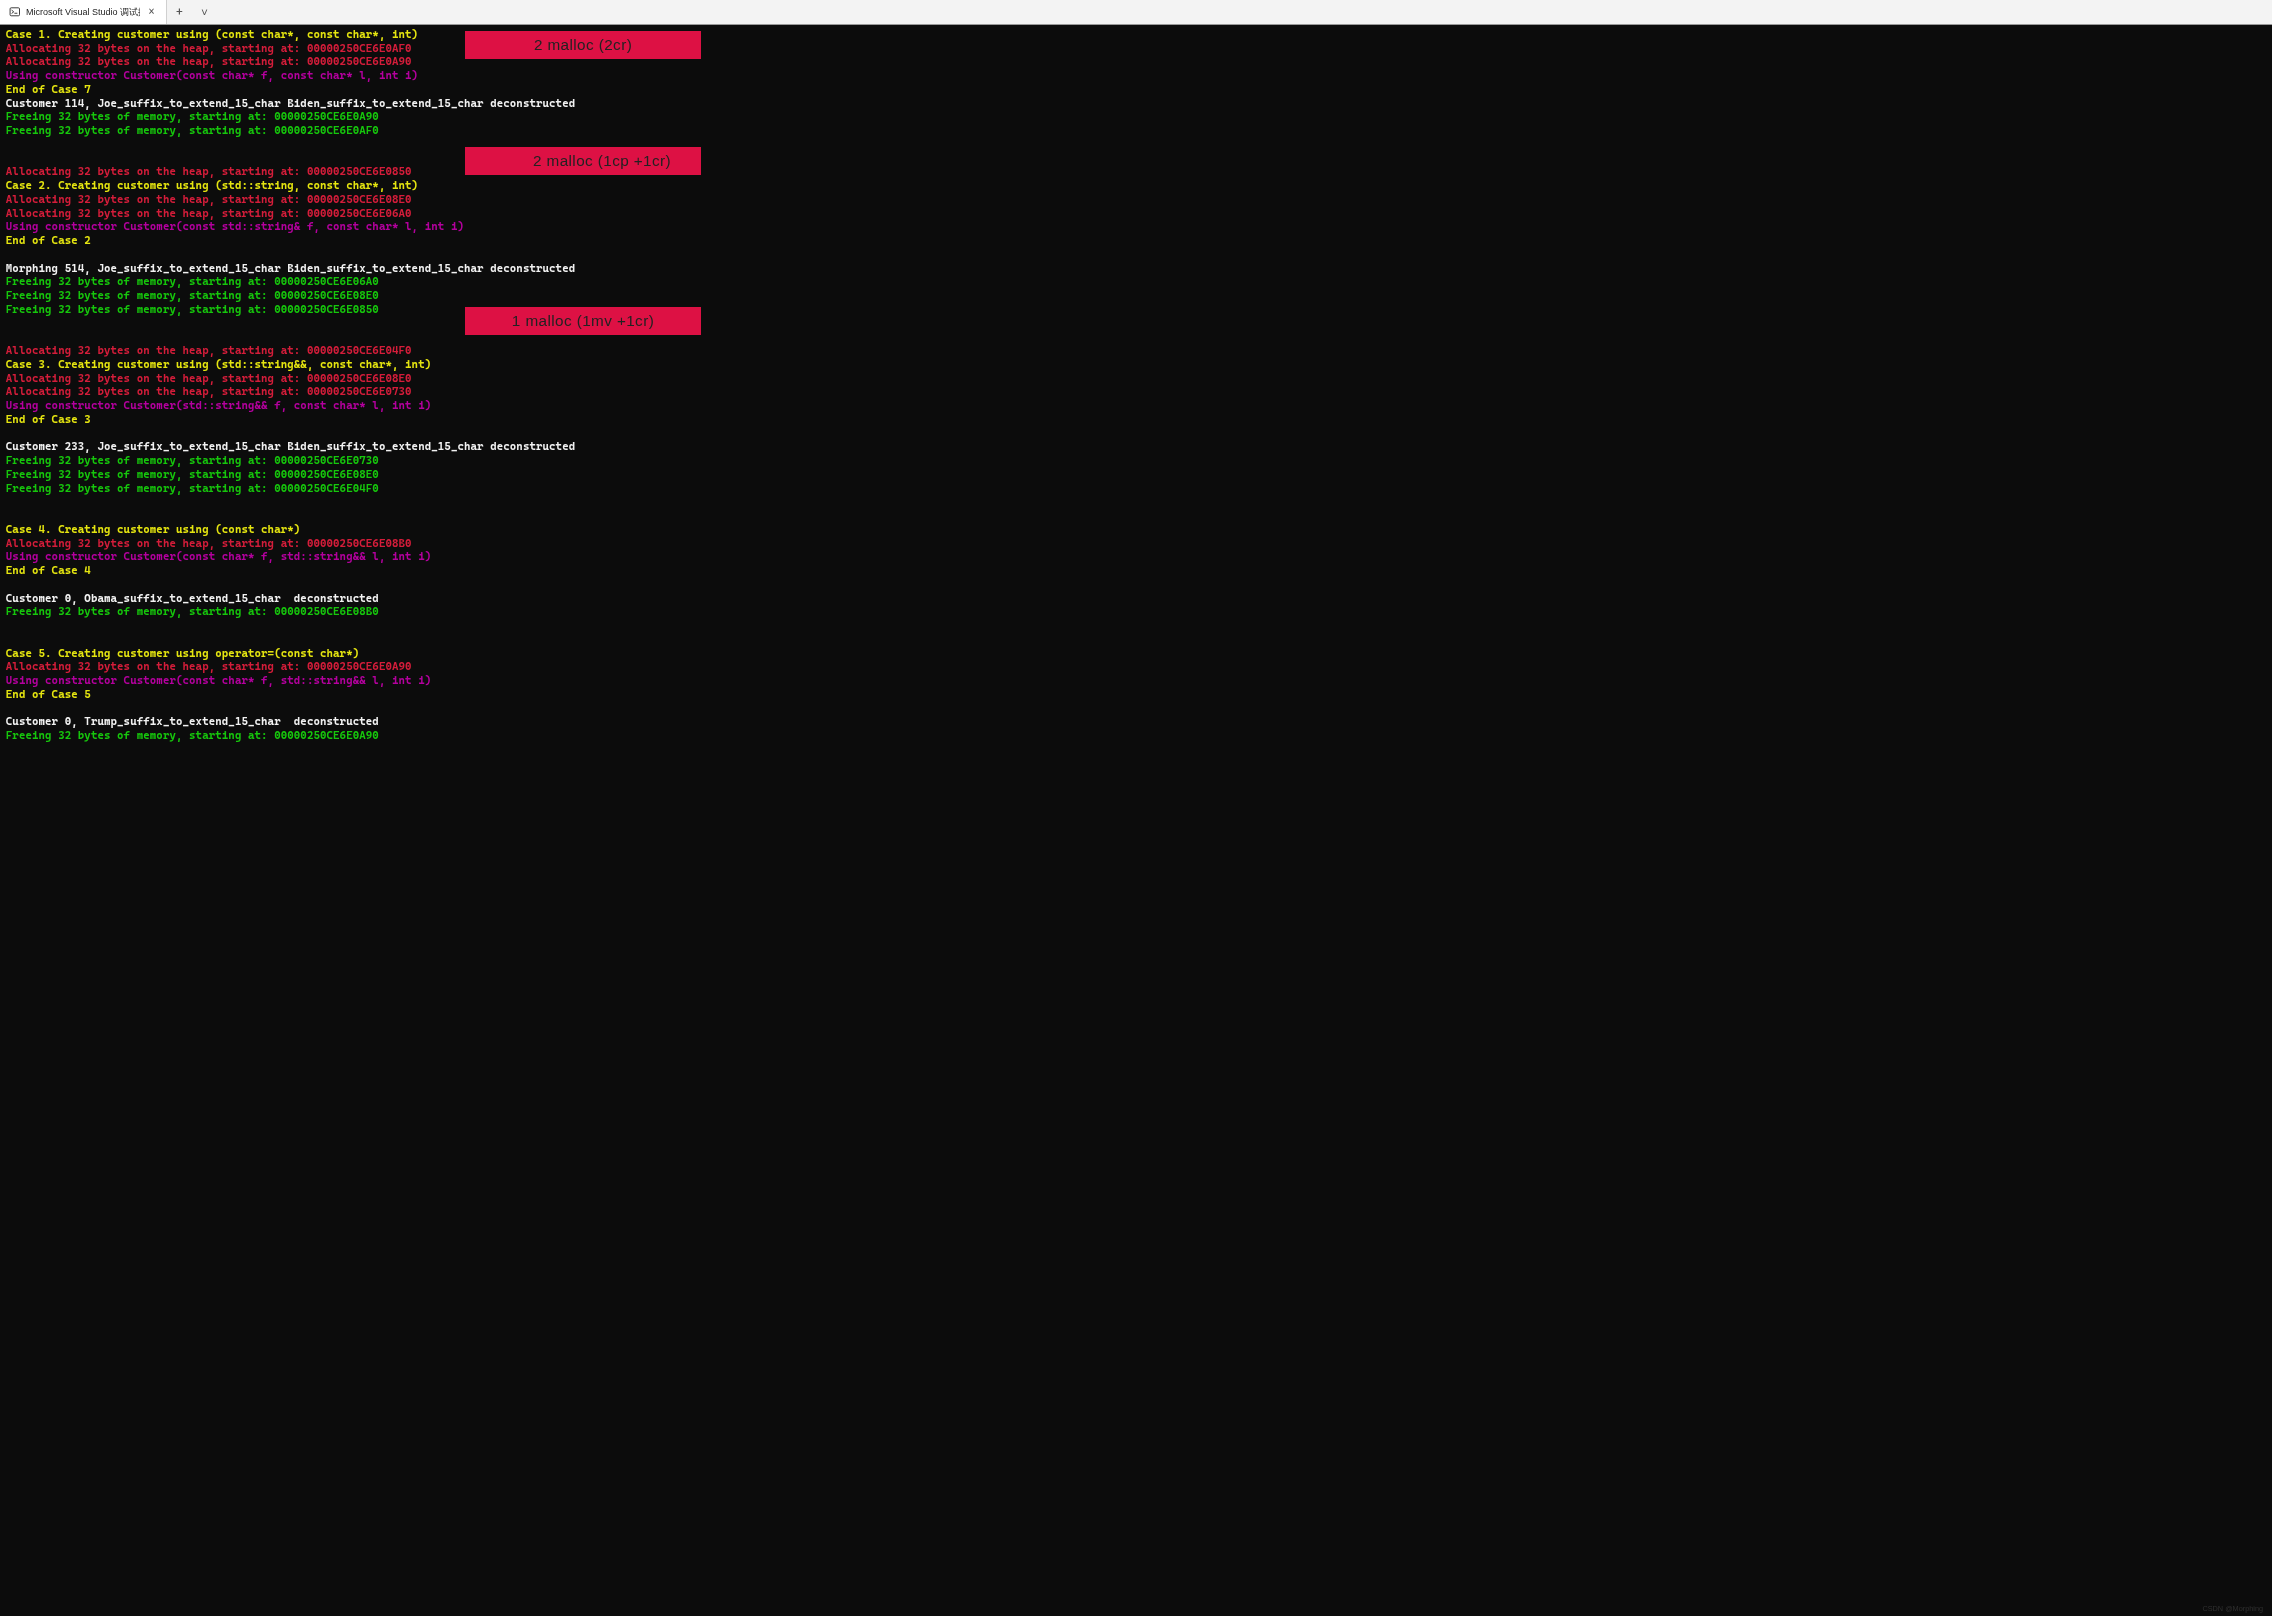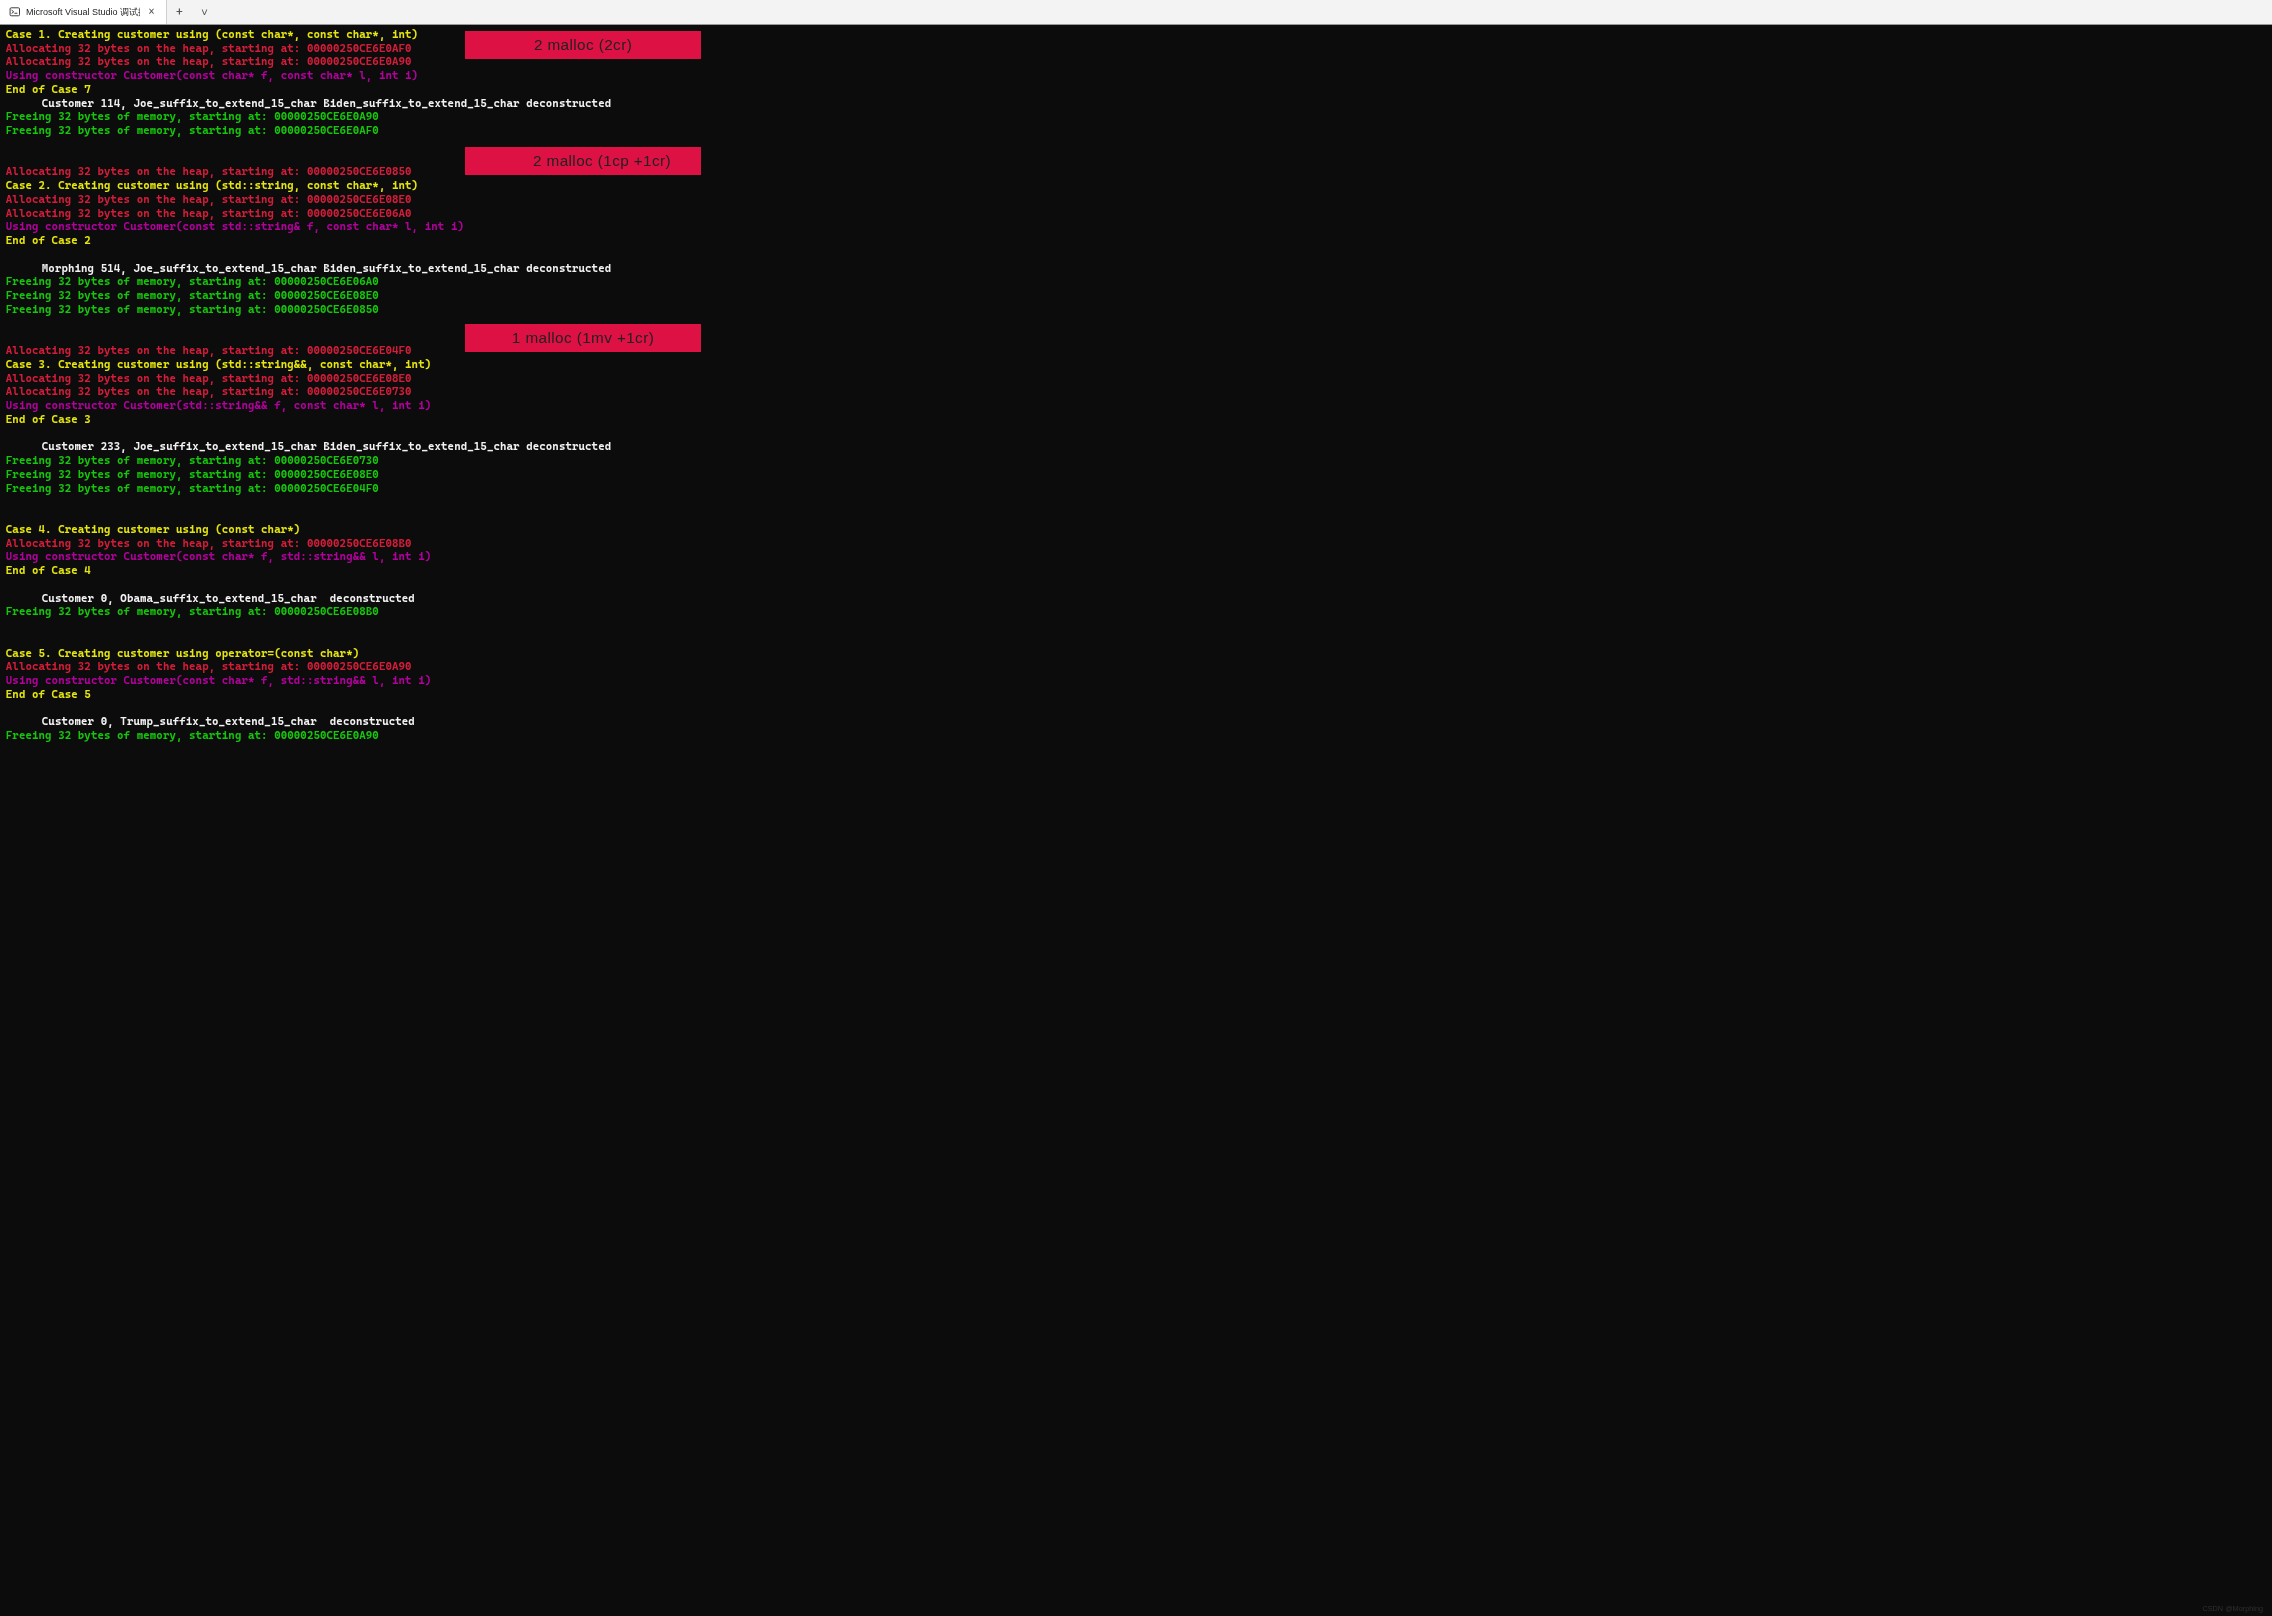--- a/index.html
+++ b/index.html
@@ -12,28 +12,28 @@
     .tab .ico svg { width: 11.6px; height: 11.6px; }
     .tab .title { white-space: nowrap; overflow: hidden; text-overflow: clip; font-size: 9px; font-family: "Segoe UI", Arial, sans-serif; color: #222; }
     .tab .close { font-size: 10.2px; color: #555; line-height: 1; padding: 1.5px 2.9px; }
     .tabbtn { width: 25px; display: flex; align-items: center; justify-content: center; color: #555; font-size: 11.6px; cursor: pointer; }
 
     .console { position: relative; background: #0c0c0c; padding: 2.9px 5.8px 5.8px 5.8px; height: calc(100% - 25px); overflow: hidden; }
     .line { white-space: pre; line-height: 1.25; font-weight: bold; letter-spacing: 0.1px; }
     .c-yellow  { color: #e5e510; }
     .c-crimson { color: #d41d3a; }
     .c-magenta { color: #b4009e; }
-    .c-white   { color: #f2f2f2; margin-left: 36px; }
+    .c-white   { color: #f2f2f2; }
     .c-green   { color: #16c60c; }
     .blank { height: 1.25em; }
 
     .overlay { position: absolute; left: 465px; width: 236px; height: 28px; background: #dd1144; color: #222; display: flex; align-items: center; justify-content: center; font-family: "Segoe UI", Arial, sans-serif; font-size: 15.3px; font-weight: 400; letter-spacing: 0.4px; }
     .ov1 { top: 5.8px; }
     .ov2 { top: 122px; padding-left: 38px; }
-    .ov3 { top: 299px; }
+    .ov3 { top: 282px; }
 
     .watermark { position: absolute; right: 9px; bottom: 2.9px; font-size: 7.3px; font-family: Arial, sans-serif; color: rgba(200,200,200,0.18); }
   </style>
 </head>
 <body>
 
 <div class="titlebar">
   <div class="tab">
     <span class="ico">
       <svg viewBox="0 0 16 16" fill="none" stroke="#333" stroke-width="1.3">

